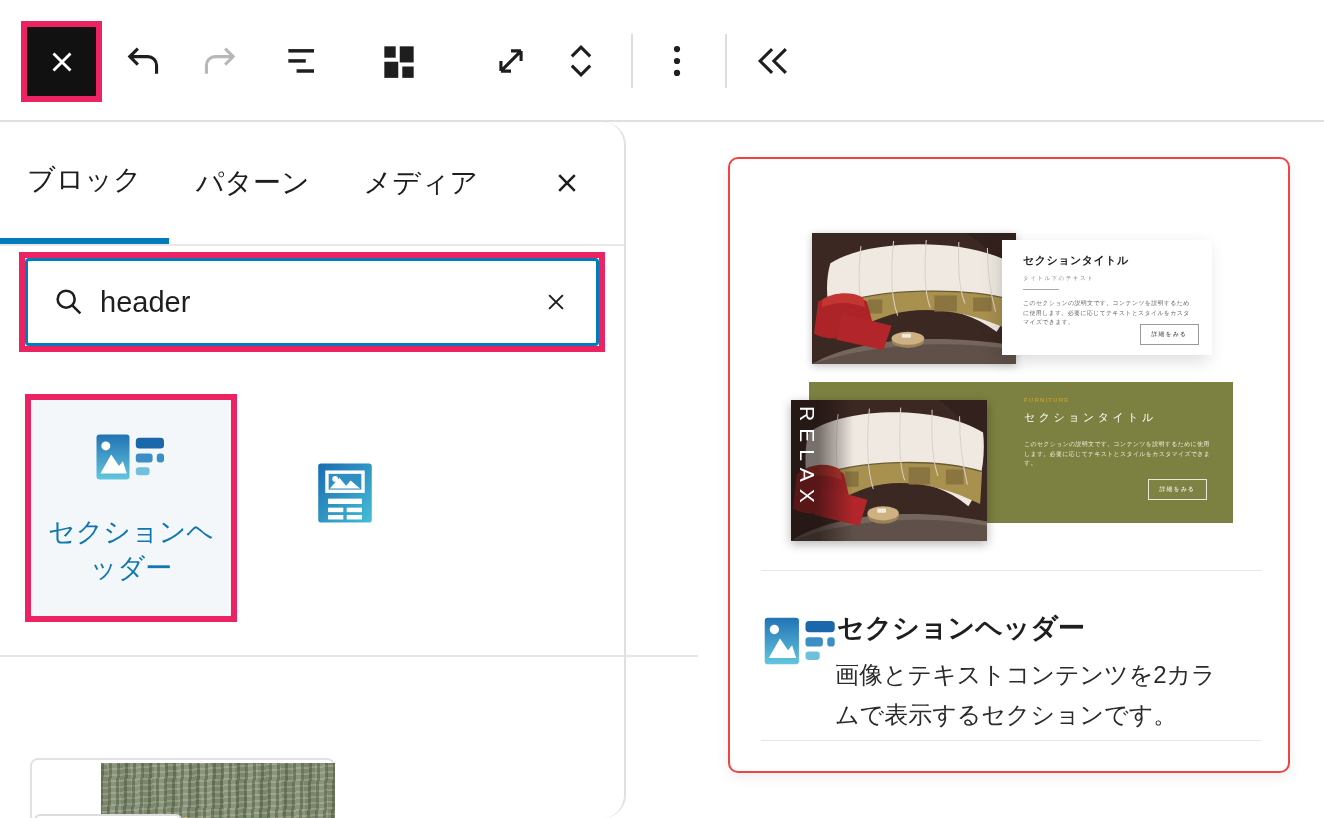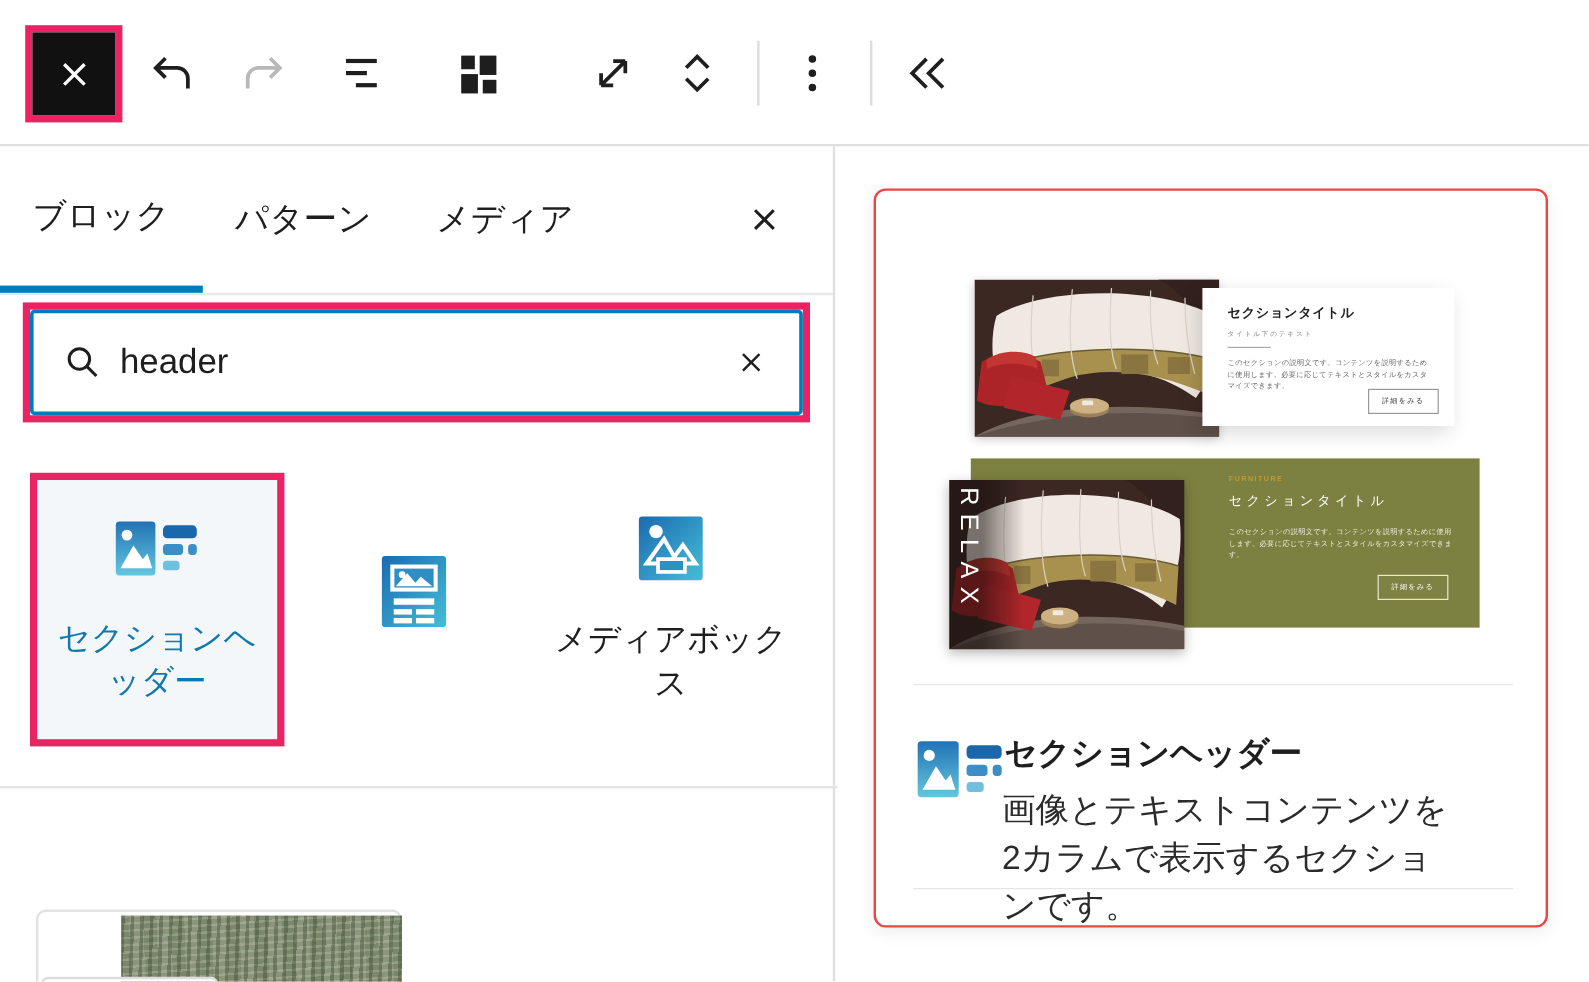--- a/index.html
+++ b/index.html
@@ -16,22 +16,22 @@
     align-items:center; justify-content:center; cursor:pointer; }
   .tb-btn { position:absolute; top:36px; width:50px; height:50px; display:flex;
     align-items:center; justify-content:center; }
   .tb-btn svg { width:44px; height:44px; }
   .tb-sep { position:absolute; top:34px; width:2px; height:54px; background:#ddd; }
   .ic { stroke:#1e1e1e; fill:none; stroke-width:1.7; stroke-linecap:butt; }
   .ic-fill { fill:#1e1e1e; }
   .disabled .ic { stroke:#b8b8b8; }
 
   
-  .left-panel { position:absolute; left:0; top:122px; width:696px; height:696px;
-    background:#fff; border-right:2px solid #e0e0e0; }
+  .left-panel { position:absolute; left:0; top:122px; width:626px; height:696px;
+    background:#fff; border-right:2px solid #e0e0e0;border-radius:23px; }
   .tabs-row { position:relative; height:124px; border-bottom:2px solid #e8e8e8; }
   .tabs { display:flex; height:100%; }
   .tab { height:100%; padding:0 27px; display:flex; align-items:center;
     font-size:28px; color:#1e1e1e; cursor:pointer; position:relative; }
   .tab.active { border-bottom:6px solid #007cba; font-weight:400; }
   .tabs-close { position:absolute; right:32px; top:36px; width:50px; height:50px;
     display:flex; align-items:center; justify-content:center; cursor:pointer; }
   .search-outer { margin:6px 19px 0 19px; border:6px solid #ec2363; }
   .search-box { position:relative; height:88px; border:3px solid #007cba;
     border-radius:4px; background:#fff; display:flex; align-items:center; }
@@ -100,21 +100,21 @@
     z-index:2; box-shadow:0 3px 10px rgba(0,0,0,.3); }
   .relax-word { position:absolute; left:4px; top:6px; writing-mode:vertical-rl;
     font-size:21px; color:#fff; letter-spacing:7px; z-index:3; font-weight:400; }
   .p2-shade { position:absolute; inset:0;
     background:linear-gradient(90deg, rgba(20,12,10,.55) 0 14%, rgba(0,0,0,0) 32%); }
 
   .card-div1 { position:absolute; left:31px; top:411px; width:500px; height:1px; background:#e6e6e6; }
   .card-div2 { position:absolute; left:31px; top:581px; width:500px; height:1px; background:#e6e6e6; }
   .info-icon { position:absolute; left:33px; top:454px; }
   .info-title { position:absolute; left:107px; top:451px; font-size:27px; font-weight:bold; color:#1e1e1e; }
-  .info-desc { position:absolute; left:105px; top:496px; width:382px; font-size:28px;
+  .info-desc { position:absolute; left:105px; top:496px; width:382px; font-size:24px;
     line-height:40px; color:#2b2b2b; }
 
   .room-svg { width:100%; height:100%; display:block; }
 </style>
 </head>
 <body>
 
 <svg width="0" height="0" style="position:absolute">
   <defs>
     <linearGradient id="blkgrad" x1="0" y1="0" x2="0" y2="1">
@@ -264,30 +264,20 @@
           <circle cx="6.5" cy="6" r="1" fill="#fff"></circle>
           <path d="M4.6 9.4 L8 5.6 L10.4 8.4 L12 6.6 L15.4 9.4 Z" fill="#fff"></path>
           <rect x="4" y="13" width="12" height="1.9" fill="#fff"></rect>
           <rect x="4" y="16.2" width="5.4" height="1.6" fill="#fff"></rect>
           <rect x="10.6" y="16.2" width="5.4" height="1.6" fill="#fff"></rect>
           <rect x="4" y="18.8" width="5.4" height="1.6" fill="#fff"></rect>
           <rect x="10.6" y="18.8" width="5.4" height="1.6" fill="#fff"></rect>
         </svg>
       </div>
 
-      <div class="block-item">
-        <svg class="b-icon" width="56" height="56" viewBox="0 0 20 20">
-          <rect x="0.5" y="0.5" width="19" height="19" rx="1" fill="url(#blkgrad2)"></rect>
-          <circle cx="5.6" cy="5" r="2" fill="#fff"></circle>
-          <path d="M2.8 14.5 L8 7.2 L12.2 14.5 Z" fill="none" stroke="#fff" stroke-width="1.2"></path>
-          <path d="M9.6 14.5 L13.6 9 L17.4 14.5 Z" fill="none" stroke="#fff" stroke-width="1.2"></path>
-          <rect x="6.2" y="13.2" width="8" height="3.8" fill="#2e8fc2" stroke="#fff" stroke-width="1.1"></rect>
-        </svg>
-        <div class="b-label">メディアボックス</div>
-      </div>
     </div>
 
     <div class="panel-divider"></div>
 
     <div class="pattern-card">
       <div class="forest">
         <div class="tex1"></div>
         <div class="forest-word">Forest.</div>
       </div>
       <div class="mini-box"></div>

